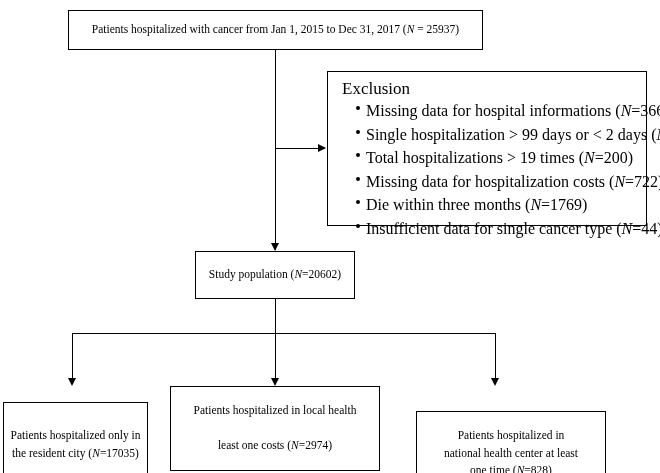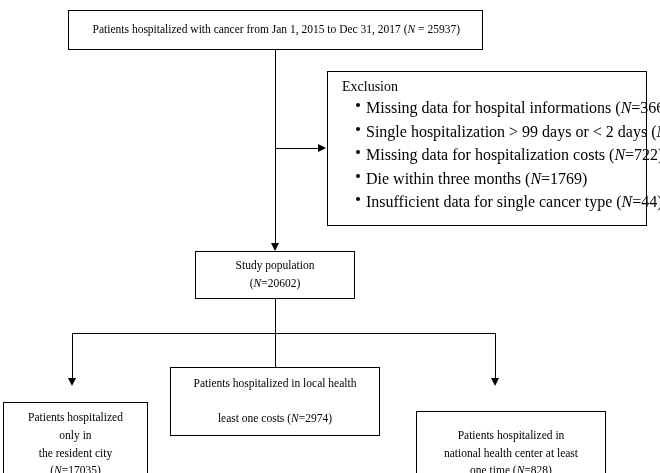--- a/index.html
+++ b/index.html
@@ -16,37 +16,37 @@
     color: #000000;
     overflow: hidden;
   }
   .box {
     position: absolute;
     border: 1px solid #000000;
     background: #ffffff;
     box-sizing: border-box;
     display: flex;
     align-items: center;
-    justify-content: flex-end;
+    justify-content: center;
     text-align: center;
     font-size: 11.5px;
     line-height: 1.55;
-    padding: 2px 22px;
+    padding: 2px 6px;
   }
   .exclusion-box {
     position: absolute;
     border: 1px solid #000000;
     background: #ffffff;
     box-sizing: border-box;
     padding: 8px 10px 6px 12px;
     font-size: 11.5px;
     line-height: 1.0;
   }
   .exclusion-title {
-    font-size: 14px;
+    font-size: 17px;
     margin: 0 0 4px 2px;
     font-weight: normal;
   }
   .exclusion-list {
     margin: 0;
     padding: 0 0 0 16px;
     list-style: none;
   }
   .exclusion-list li {
     position: relative;
@@ -109,20 +109,21 @@
   <div class="arrow-down" style="left:270.5px; top:243px;"></div>
 
   <div class="line hline" style="left:275px; top:148px; width:50px;"></div>
   <div class="arrow-right" style="left:318px; top:143.5px;"></div>
 
   <div class="exclusion-box" style="left:327px; top:71px; width:320px; height:155px;">
     <div class="exclusion-title">Exclusion</div>
     <ul class="exclusion-list">
       <li><span>Missing data for hospital informations (</span><span class="ital">N</span><span>=366)</span></li>
       <li><span>Single hospitalization &gt; 99 days or &lt; 2 days (</span><span class="ital">N</span><span>=470)</span></li>
+      <li><span>Total hospitalizations &gt; 19 times (</span><span class="ital">N</span><span>=200)</span></li>
       <li><span>Missing data for hospitalization costs (</span><span class="ital">N</span><span>=722)</span></li>
       <li><span>Die within three months (</span><span class="ital">N</span><span>=1769)</span></li>
       <li><span>Insufficient data for single cancer type (</span><span class="ital">N</span><span>=44)</span></li>
     </ul>
   </div>
 
   <div class="box" style="left:195px; top:251px; width:160px; height:48px;">
     <span>
       <span>Study population (</span><span class="ital">N</span><span>=20602)</span>
     </span>
@@ -141,21 +142,21 @@
   <div class="line vline" style="left:495px; top:333px; height:50px;"></div>
   <div class="arrow-down" style="left:490.5px; top:378px;"></div>
 
   <div class="box" style="left:3px; top:402px; width:145px; height:85px;">
     <span class="multiline">
       <span>Patients hospitalized only in</span><br>
       <span>the resident city (</span><span class="ital">N</span><span>=17035)</span>
     </span>
   </div>
 
-  <div class="box" style="left:170px; top:367px; width:210px; height:69px;">
+  <div class="box" style="left:170px; top:386px; width:210px; height:85px;">
     <span class="multiline">
       <span>Patients hospitalized in local health</span><br>
       <br>
       <span>least one costs (</span><span class="ital">N</span><span>=2974)</span>
     </span>
   </div>
 
   <div class="box" style="left:416px; top:386px; width:190px; height:85px;margin-top:25px;">
     <span class="multiline">
       <span>Patients hospitalized in</span><br>

